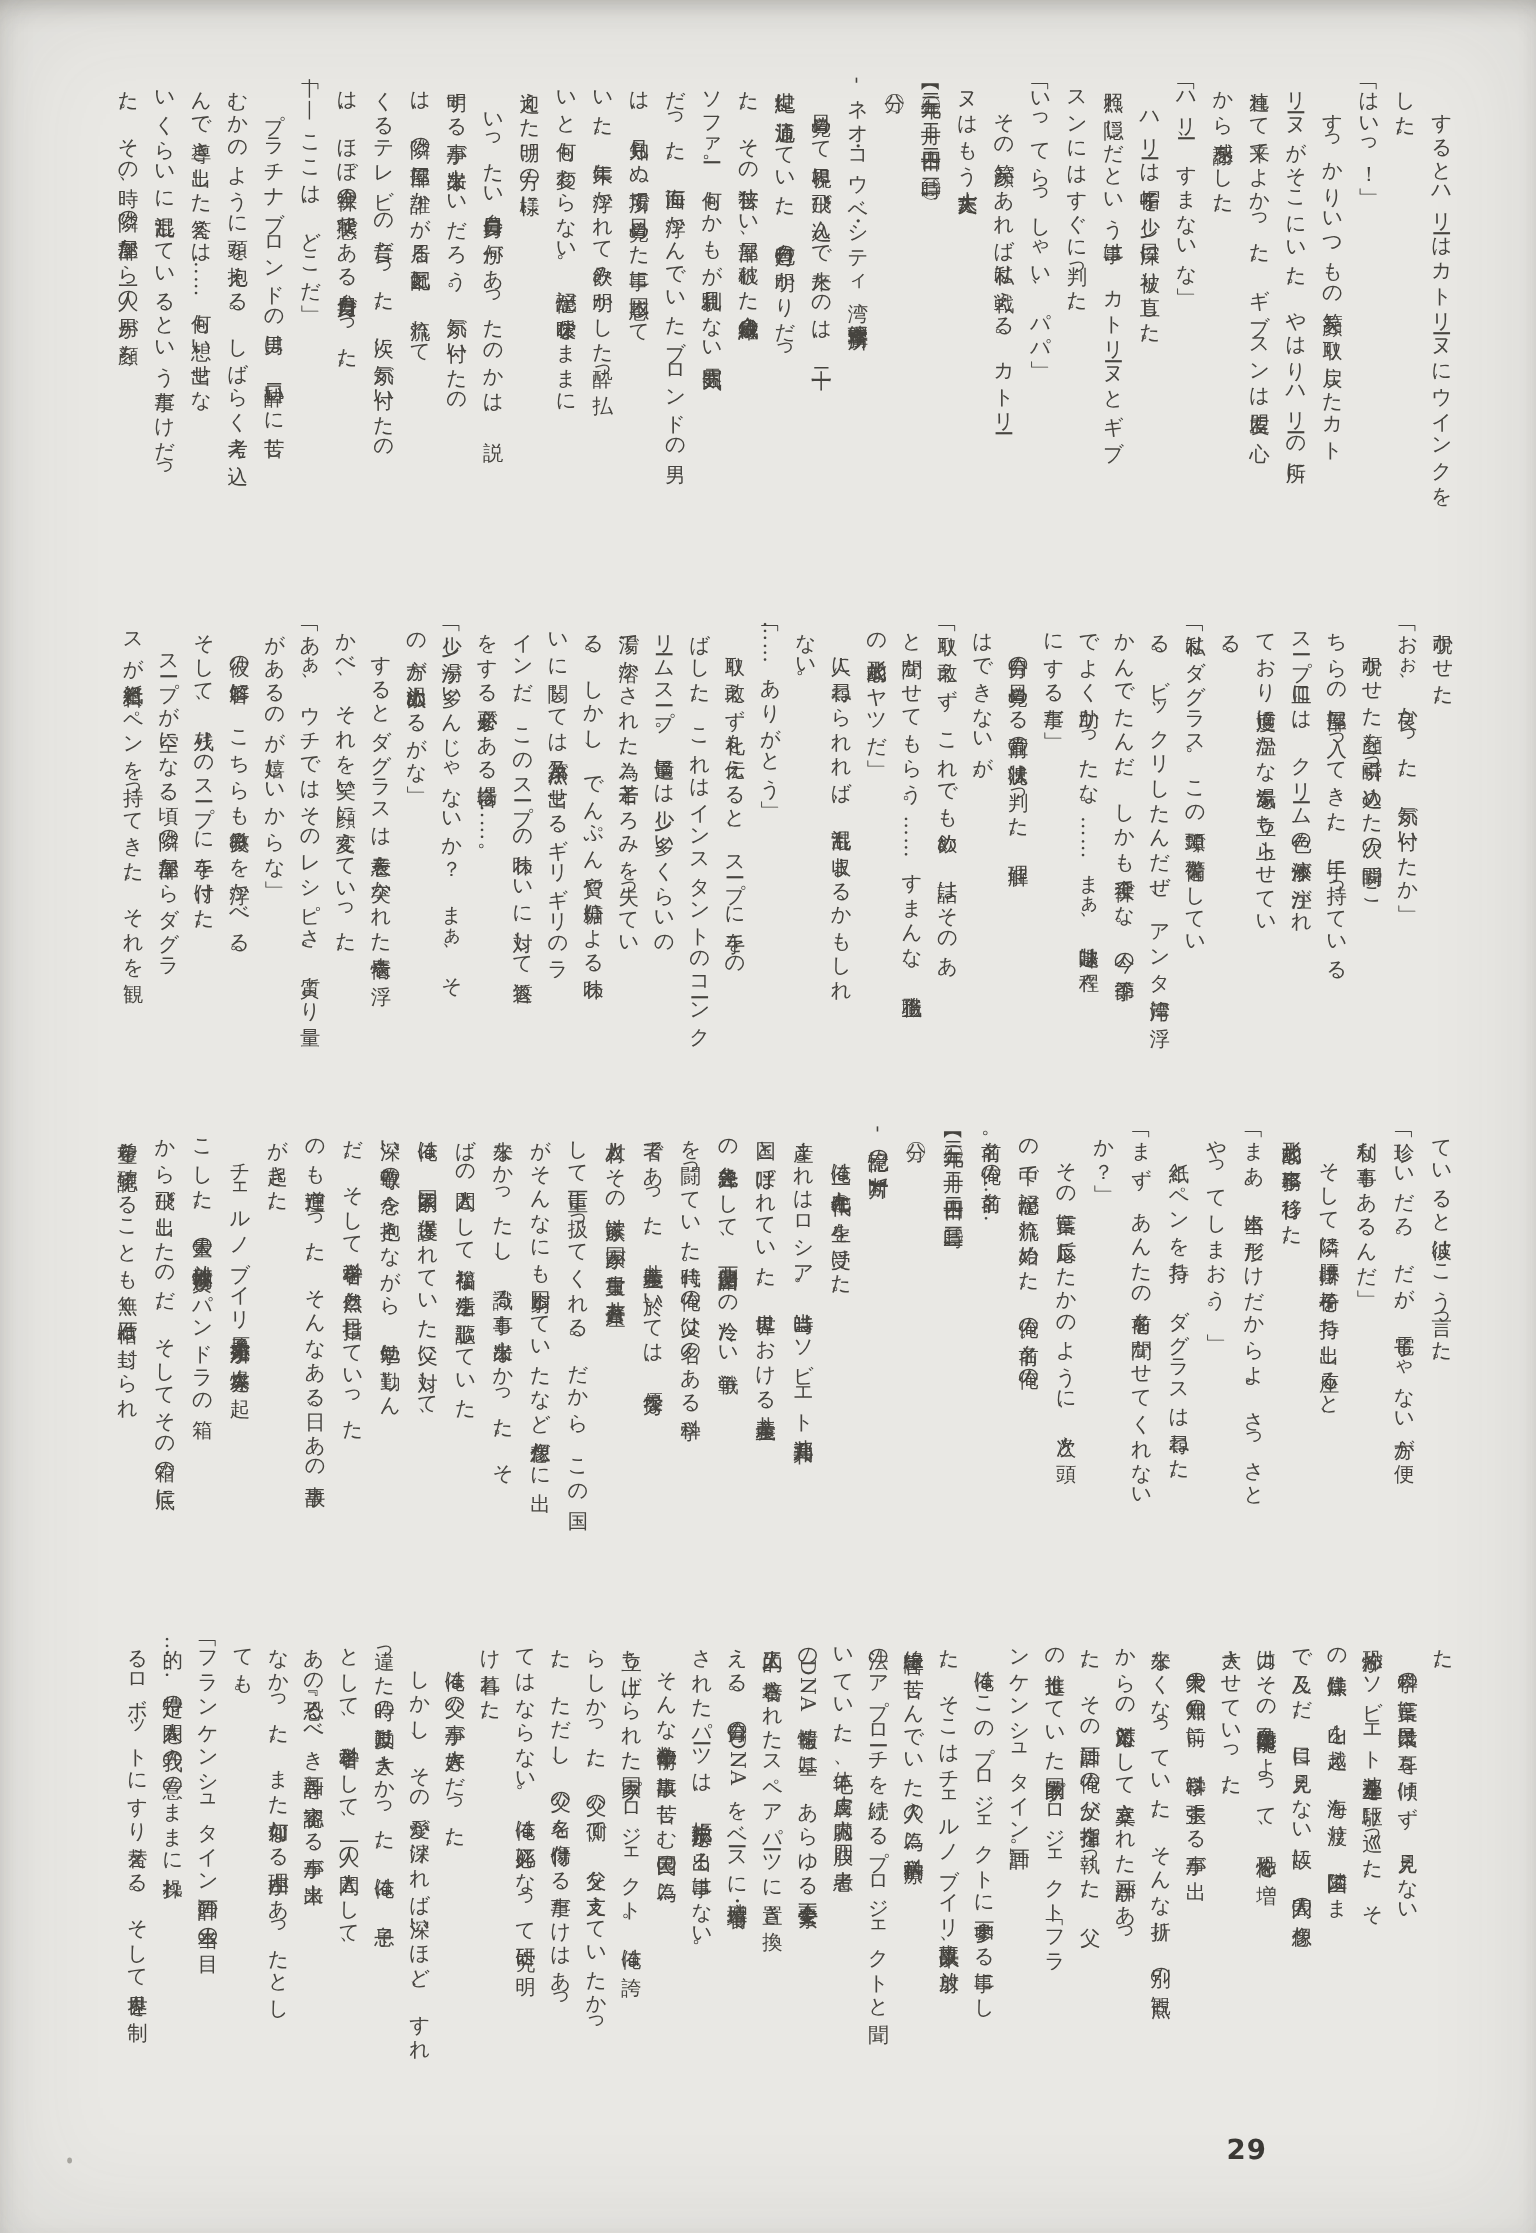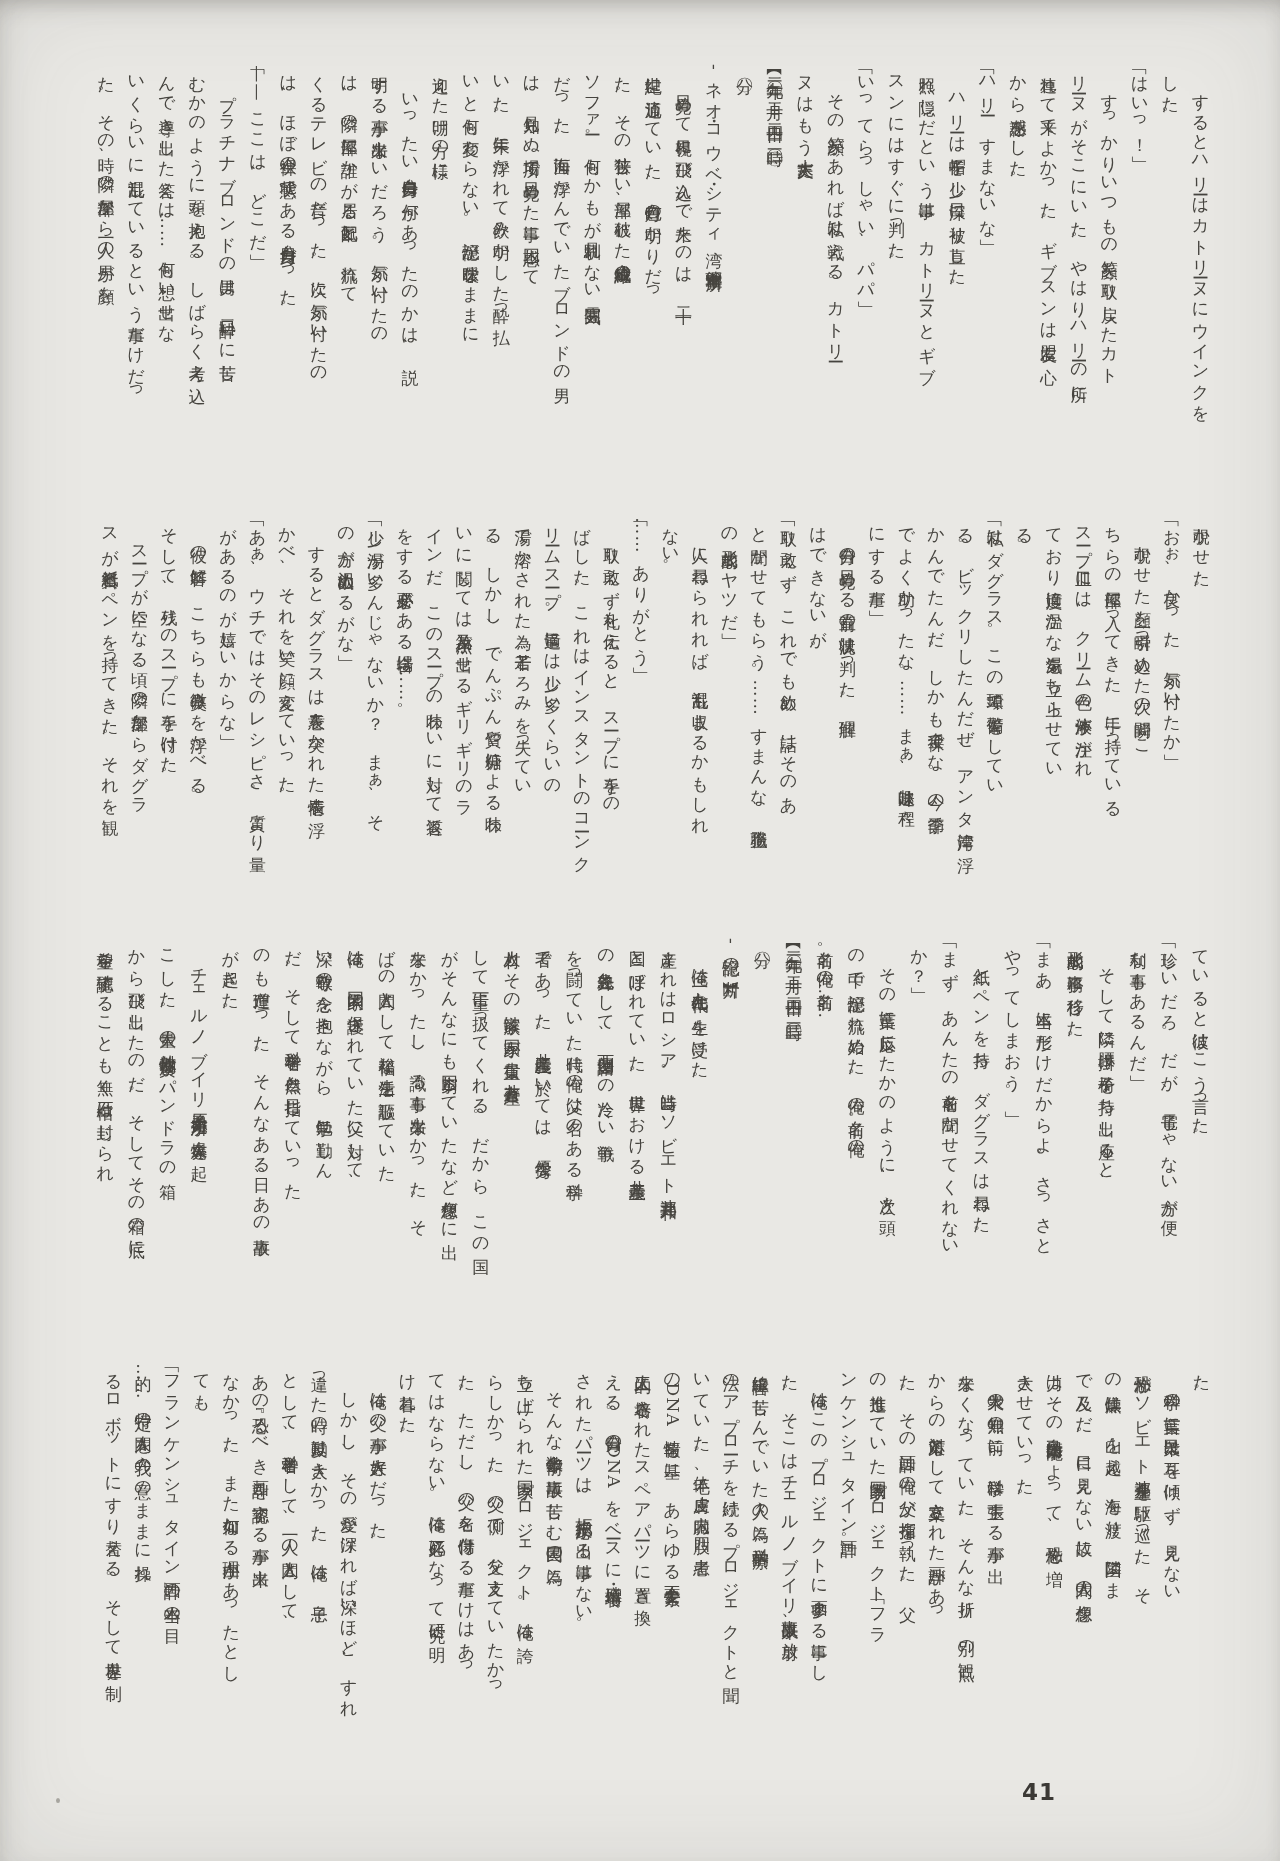--- a/index.html
+++ b/index.html
@@ -205,16 +205,16 @@
 　俺は父の事が大好きだった。
 　しかし、その愛が深ければ深いほど、すれ
 違った時の反動は大きかった。俺は、息子
 として、科学者として、一人の人間として、
 あの『恐るべき計画』を容認する事が出来
 なかった。また如何なる理由があったとし
 ても。
 「フランケンシュタイン計画」の本当の目
 的……特定の人間を我々の意のままに操れ
 るロボットにすり替える。そして世界を制</section>
-  <div class="page-number">41</div>
+  <div class="page-number">29</div>
   <div class="speck"></div>
   <div class="vignette"></div>
 </div>
 
 </body></html>

